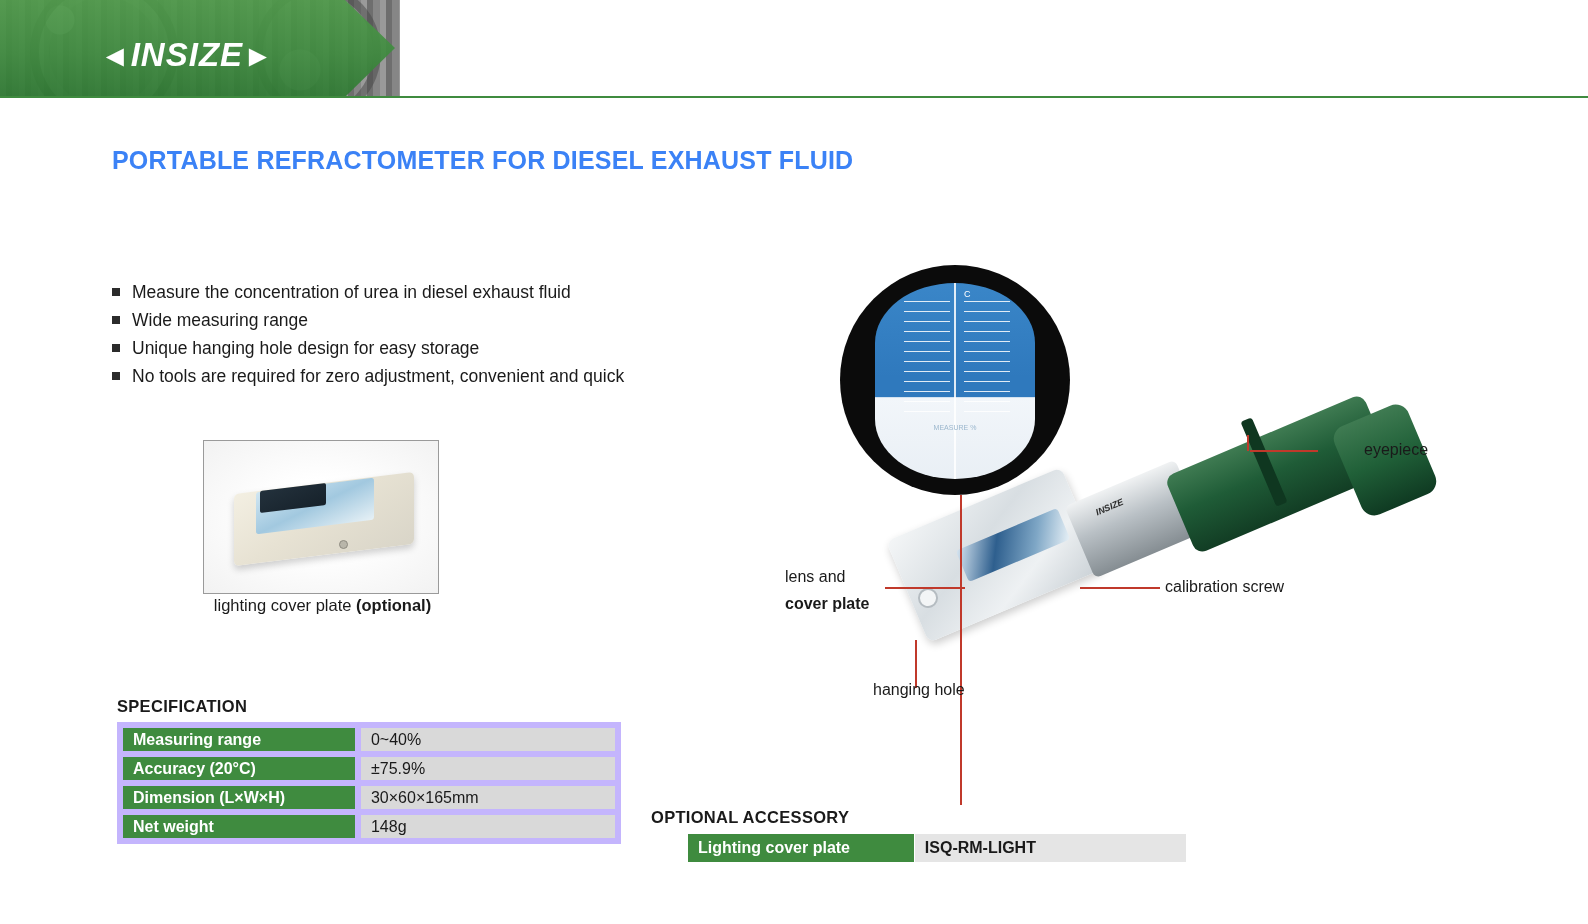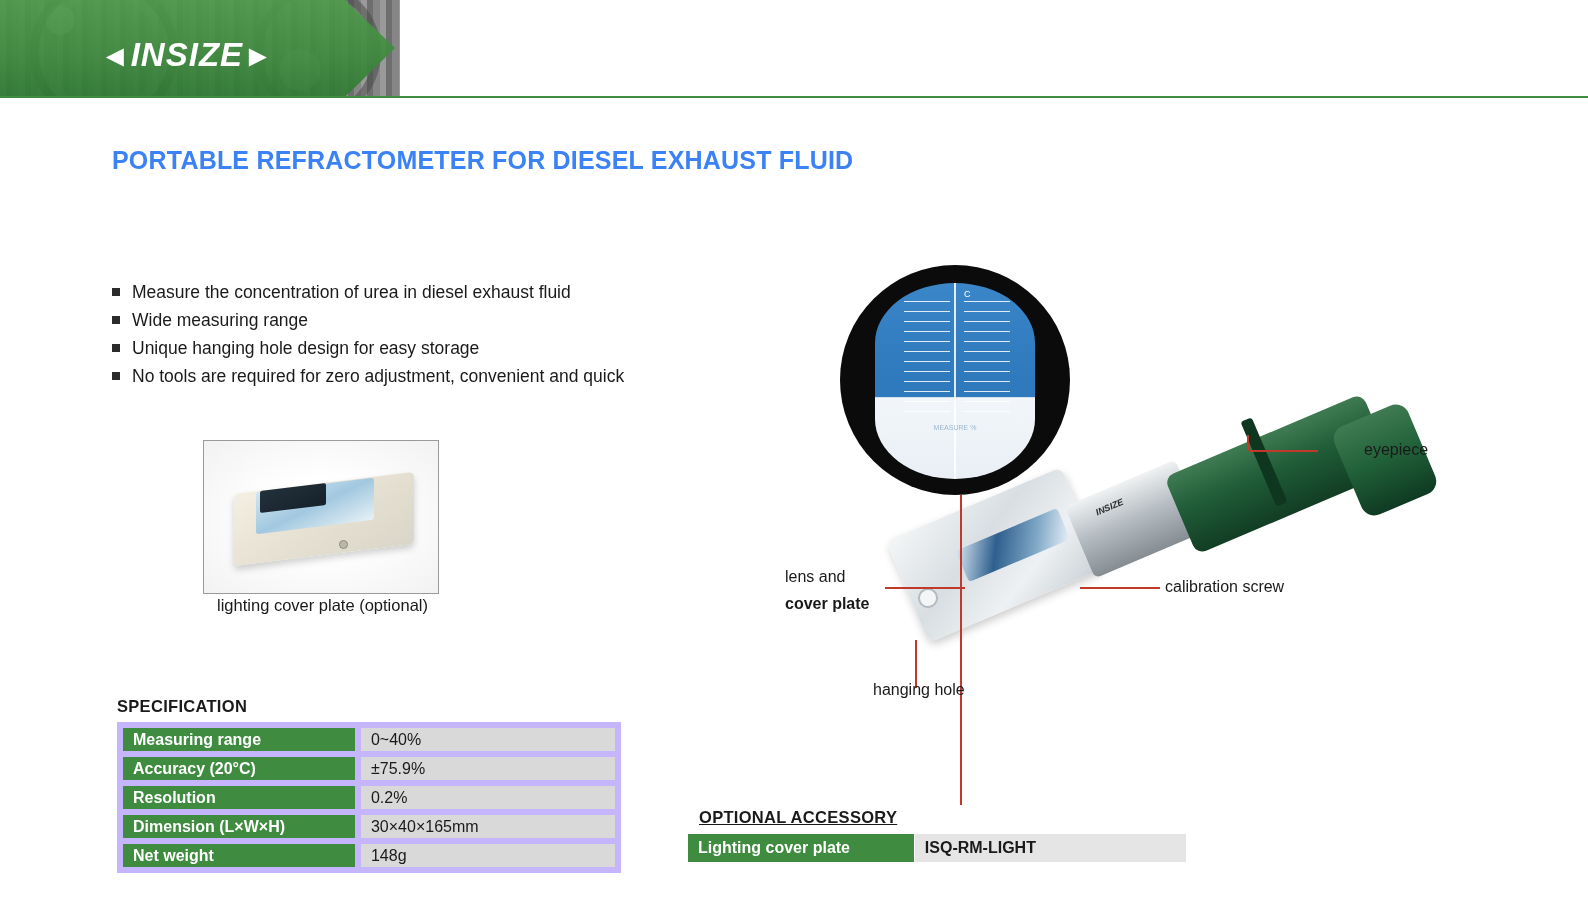--- a/index.html
+++ b/index.html
@@ -173,21 +173,21 @@
     border: 1px solid #8e8b80;
   }
   .plate-caption {
     position: absolute;
     left: 200px; top: 596px;
     width: 245px;
     text-align: center;
     font-size: 16.5px;
     color: #1a1a1a;
   }
-  .plate-caption b { font-weight: normal; }
+  .plate-caption b { font-weight: bold; }
 
   
   .spec-title {
     position: absolute;
     left: 117px; top: 697px;
     font-size: 16.5px;
     font-weight: bold;
     letter-spacing: 0.3px;
   }
   .spec-table {
@@ -211,25 +211,24 @@
   }
   .spec-value {
     background: #d9d9d9;
     color: #1a1a1a;
     width: 272px;
   }
 
   
   .acc-title {
     position: absolute;
-    left: 699px; top: 808px;
+    left: 651px; top: 808px;
     font-size: 16.5px;
     font-weight: bold;
     letter-spacing: 0.3px;
-    text-decoration: underline;
   }
   .acc-table {
     position: absolute;
     left: 687px; top: 833px;
     border-collapse: collapse;
     width: 500px;
   }
   .acc-table tr { height: 29px; }
   .acc-table td {
     border: 1px solid #ffffff;
@@ -439,26 +438,22 @@
   <tbody>
       <tr>
     <td class="spec-label">Measuring range</td>
     <td class="spec-value">0~40%</td>
   </tr>
   <tr>
     <td class="spec-label">Accuracy (20°C)</td>
     <td class="spec-value">±75.9%</td>
   </tr>
   <tr>
-    <td class="spec-label">Resolution</td>
-    <td class="spec-value">0.2%</td>
-  </tr>
-  <tr>
     <td class="spec-label">Dimension (L×W×H)</td>
-    <td class="spec-value">30×40×165mm</td>
+    <td class="spec-value">30×60×165mm</td>
   </tr>
   <tr>
     <td class="spec-label">Net weight</td>
     <td class="spec-value">148g</td>
   </tr>
 </tbody>
   </table>
 
 <div class="acc-title">OPTIONAL ACCESSORY</div>
 <table class="acc-table">

